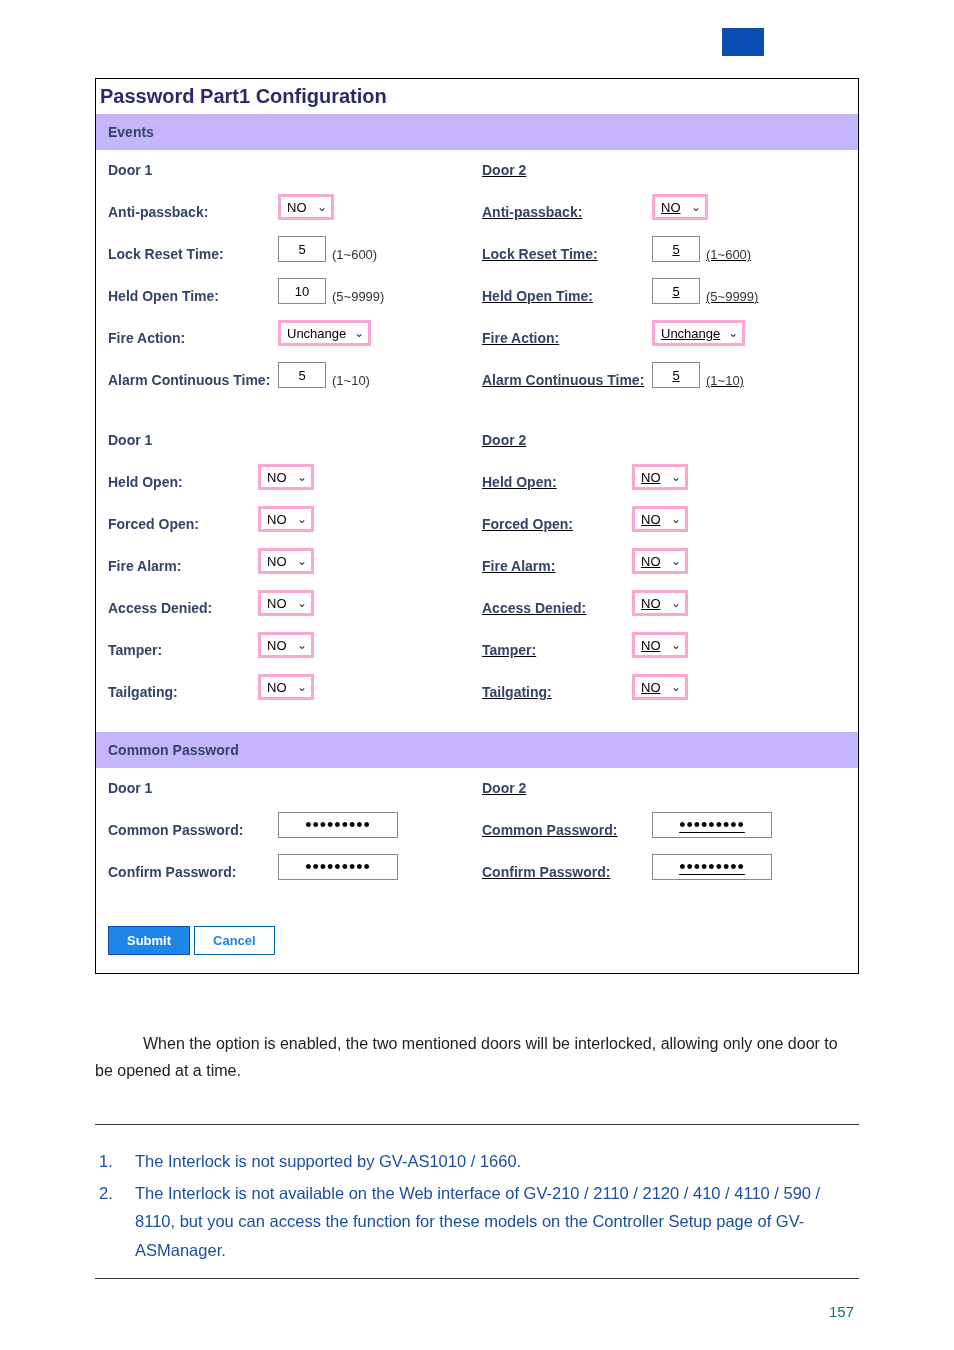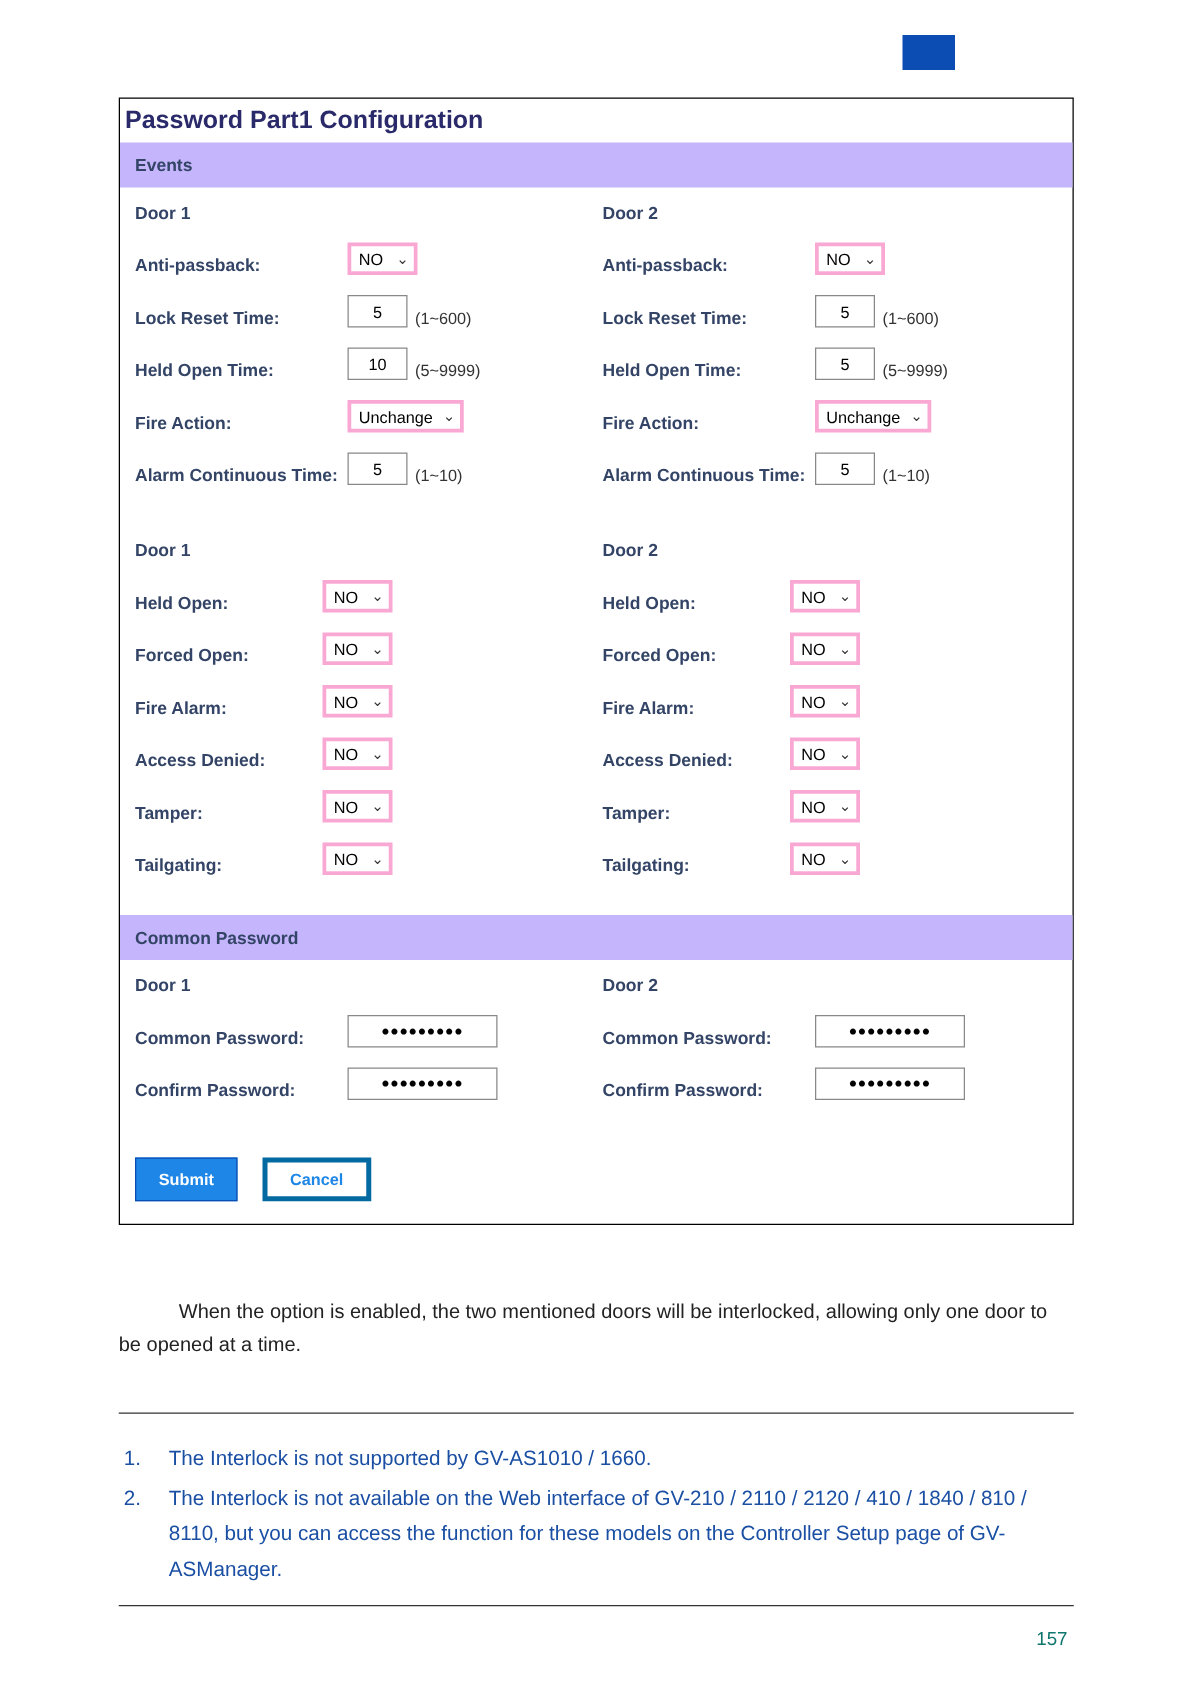--- a/index.html
+++ b/index.html
@@ -36,21 +36,21 @@
       font-size: 14px;
       font-weight: bold;
       color: #334466;
     }
     .section-body {
       padding: 12px 12px 16px 12px;
       display: flex;
       gap: 10px;
     }
     .col { flex: 1; }
-    .col2 { flex: 1; }
+    .col2 { flex: 1; text-decoration: underline; }
     .subhead {
       font-size: 14px;
       font-weight: bold;
       color: #334466;
       margin-bottom: 16px;
     }
     .row {
       display: flex;
       align-items: flex-end;
       margin-bottom: 16px;
@@ -103,35 +103,35 @@
       letter-spacing: 1px;
       padding: 0 6px;
     }
     .hint {
       font-size: 13px;
       color: #333;
     }
     .bottom-actions {
       padding: 14px 12px 18px 12px;
       display: flex;
-      gap: 20px;
+      gap: 4px;
     }
     .btn-submit {
       background: #1d86e6;
       color: #fff;
       border: 1px solid #0b4db3;
       padding: 6px 18px;
       font-size: 13px;
       font-weight: bold;
       cursor: pointer;
     }
     .btn-cancel {
       background: #fff;
       color: #1d86e6;
-      border: 4px solid #0369a1;
+      border: 1px solid #0369a1;
       padding: 6px 18px;
       font-size: 13px;
       font-weight: bold;
       cursor: pointer;
     }
     .para-text {
       margin-top: 56px;
       font-size: 16px;
       line-height: 1.7;
       text-indent: 48px;
@@ -369,17 +369,17 @@
 
 <hr class="divider">
 
 <div class="notes">
   <div class="note-row">
     <span class="note-num">1.</span>
     <span class="note-txt">The Interlock is not supported by GV-AS1010 / 1660.</span>
   </div>
   <div class="note-row">
     <span class="note-num">2.</span>
-    <span class="note-txt">The Interlock is not available on the Web interface of GV-210 / 2110 / 2120 / 410 / 1840 / 810 / 8110, but you can access the function for these models on the Controller Setup page of GV-ASManager.</span>
+    <span class="note-txt">The Interlock is not available on the Web interface of GV-210 / 2110 / 2120 / 410 / 4110 / 590 / 8110, but you can access the function for these models on the Controller Setup page of GV-ASManager.</span>
   </div>
 </div>
 
 <div class="page-num">157</div>
 
 </body></html>

